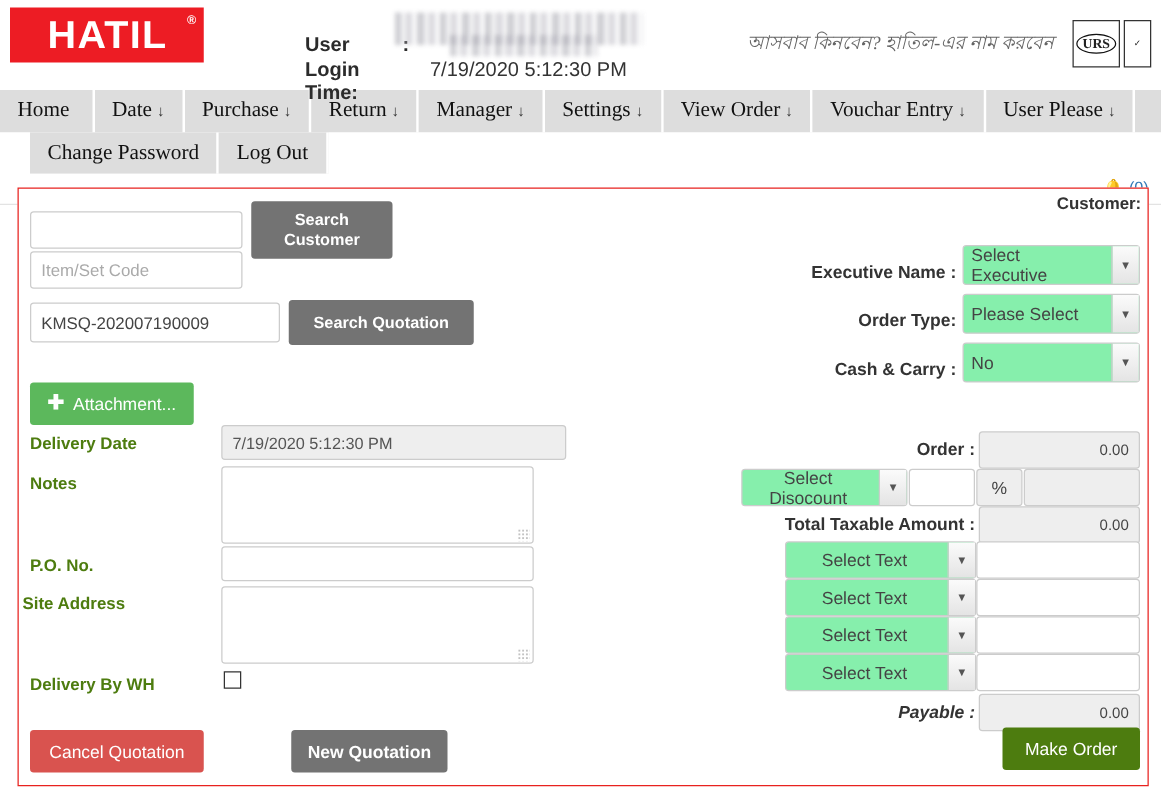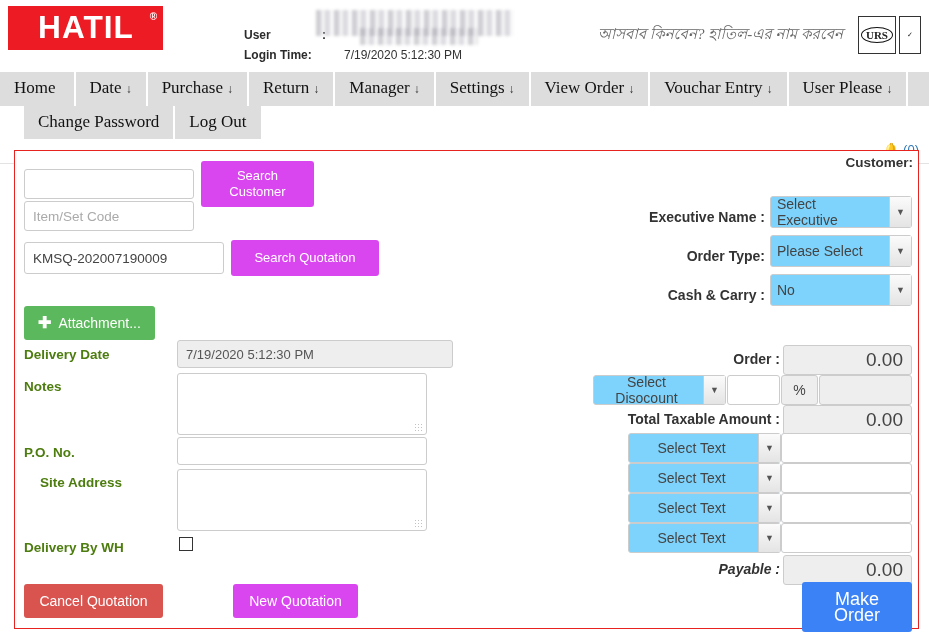--- a/index.html
+++ b/index.html
@@ -43,21 +43,21 @@
   .logo-tag {
     font-family: "Liberation Sans", sans-serif;
     font-size: 14.5px;
     color: #111;
     margin-top: 1px;
     letter-spacing: -0.2px;
   }
 
   .userinfo {
     position: absolute; left: 244px; top: 28px;
-    font-size: 12px;
+    font-size: 16px;
     color: #333;
   }
   .userinfo .row { display: flex; align-items: baseline; height: 20px; }
   .userinfo .lbl { font-weight: bold; width: 78px; color: #2b2b2b; }
   .userinfo .colon { font-weight: bold; width: 22px; color: #2b2b2b; }
   .userinfo .val { color: #333; }
   .redacted {
     position: absolute; left: 316px; top: 10px;
     width: 198px; height: 26px;
     background:
@@ -156,24 +156,24 @@
     background: #fff; outline: none;
   }
   .txtin::placeholder { color: #aaa; }
   .btn {
     border: none; border-radius: 3px;
     color: #fff; font-size: 13px;
     font-family: "Liberation Sans", sans-serif;
     cursor: pointer; padding: 7px 12px;
     line-height: 16px;
   }
-  .btn-info { background: #d946ef; }
+  .btn-info { background: #737373; font-weight: bold; }
   .btn-success { background: #5cb85c; font-size: 14px; padding: 9px 14px; }
   .btn-danger { background: #d9534f; }
-  .btn-primary { background: #3b82f6; font-size: 18px; padding: 9px 16px; }
+  .btn-primary { background: #4d7c0f; font-size: 14px; padding: 9px 16px; }
 
   .flabel {
     font-size: 13.5px; font-weight: bold; color: #4d7c0f;
     font-family: "Liberation Sans", sans-serif;
   }
   .ro-input {
     background: #eeeeee; border: 1px solid #ccc; border-radius: 3px;
     height: 28px; padding: 4px 8px; font-size: 13px; color: #555;
     display: flex; align-items: center;
   }
@@ -193,21 +193,21 @@
   }
   .chk {
     width: 14px; height: 14px; border: 1.5px solid #333;
     background: #fff; cursor: pointer;
   }
 
   
   .sel {
     position: relative;
     border: 1px solid #ccc; border-radius: 3px;
-    background: #7dd3fc; height: 32px;
+    background: #86efac; height: 32px;
     display: flex; align-items: center;
     font-size: 14px; color: #444;
     cursor: pointer;
     padding-right: 26px;
   }
   .sel .seltext { flex: 1; text-align: center; padding: 0 6px; }
   .sel .selarrow {
     position: absolute; right: 0; top: 0; bottom: 0; width: 22px;
     background: linear-gradient(#fbfbfb, #e4e4e4);
     border-left: 1px solid #ccc;
@@ -217,21 +217,21 @@
   .sel.left .seltext { text-align: left; }
 
   .rlabel {
     font-size: 14px; font-weight: bold; color: #333;
     text-align: right;
   }
   .amt-box {
     background: #eeeeee; border: 1px solid #ccc; border-radius: 3px;
     height: 30px; display: flex; align-items: center;
     justify-content: flex-end; padding: 0 8px;
-    font-size: 19px; color: #444;
+    font-size: 12px; color: #444;
   }
   .white-box {
     background: #fff; border: 1px solid #ccc; border-radius: 3px;
     height: 30px;
   }
   .pct-box {
     background: #eeeeee; border: 1px solid #ccc; border-radius: 3px;
     height: 30px; display: flex; align-items: center; justify-content: center;
     font-size: 14px; color: #444;
   }
@@ -358,21 +358,21 @@
 
   <div class="flabel" style="position:absolute; left:9px; top:228px;">Notes</div>
   <div style="position:absolute; left:162px; top:222px; width:250px; height:62px;">
     <textarea class="ta" style="width: 250px; height: 62px;"></textarea>
     <div class="grip"></div>
   </div>
 
   <div class="flabel" style="position:absolute; left:9px; top:294px;">P.O. No.</div>
   <input class="txtin" style="position: absolute; left: 162px; top: 286px; width: 250px; height: 28px;" value="">
 
-  <div class="flabel" style="position:absolute; left:25px; top:324px;">Site Address</div>
+  <div class="flabel" style="position:absolute; left:3px; top:324px;">Site Address</div>
   <div style="position:absolute; left:162px; top:318px; width:250px; height:62px;">
     <textarea class="ta" style="width: 250px; height: 62px;"></textarea>
     <div class="grip"></div>
   </div>
 
   <div class="flabel" style="position:absolute; left:9px; top:389px;">Delivery By WH</div>
   <div class="chk" style="position:absolute; left:164px; top:386px;"></div>
 
   <div class="rlabel" style="position:absolute; left:560px; top:58px; width:190px;">Executive Name :</div>
   <div class="sel left" style="position:absolute; left:755px; top:45px; width:142px;">

